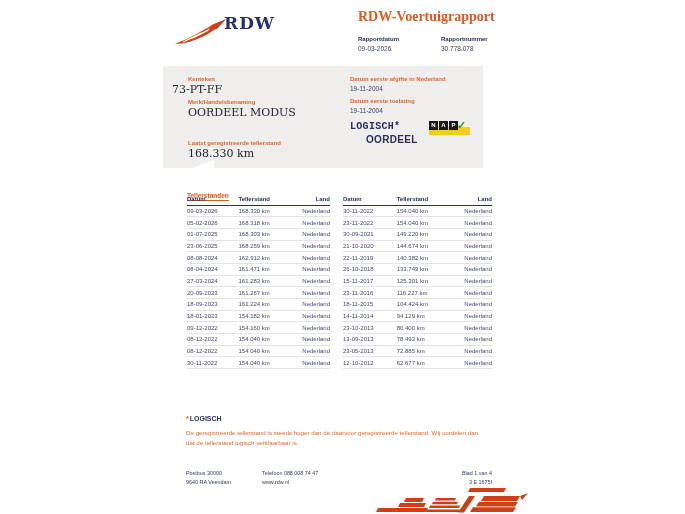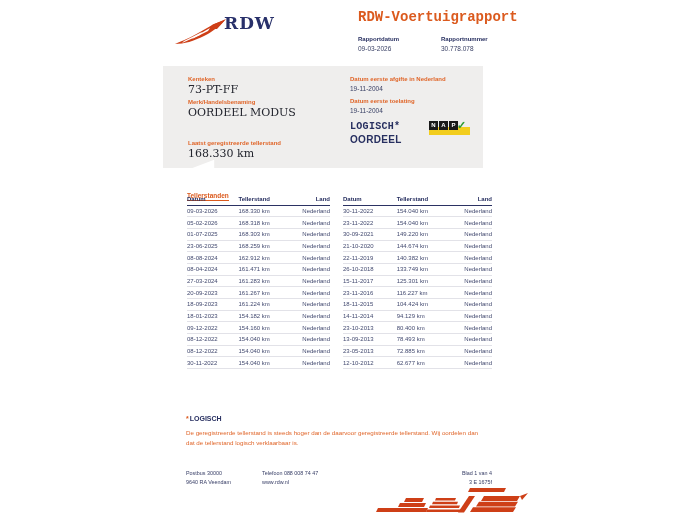--- a/index.html
+++ b/index.html
@@ -3,21 +3,21 @@
 <meta charset="utf-8">
 <style>
   html,body{margin:0;padding:0;background:#ffffff;}
   .canvas{position:relative;width:685px;height:514px;background:#ffffff;overflow:hidden;
           font-family:"Liberation Sans",sans-serif;color:#272F60;}
   .pos{position:absolute;}
 
   
   .rdw-wordmark{font-family:"DejaVu Serif",serif;font-weight:bold;font-size:17px;
                 color:#28306A;letter-spacing:1px;}
-  .doc-title{font-family:Liberation Mono, monospace;font-weight:bold;font-size:14px;color:#DB5A1E;}
+  .doc-title{font-family:Liberation Serif, serif;font-weight:bold;font-size:14px;color:#DB5A1E;}
   .meta-label{font-size:6px;font-weight:bold;color:#272F60;}
   .meta-value{font-size:6.5px;color:#3A4166;}
 
   
   .summary-box{left:163px;top:66px;width:320px;height:102px;background:#EFEEED;
      clip-path:polygon(0 0,100% 0,100% 100%,16% 100%,16% 92%,9.2% 100%,0 100%);}
   .lbl{font-size:6px;font-weight:bold;color:#E0662A;}
   .val-serif{font-family:"DejaVu Serif",serif;font-size:11px;color:#23252E;}
   .val-sans{font-size:6.5px;color:#3A4166;}
   .verdict{font-size:10px;font-weight:bold;color:#272F60;line-height:13px;letter-spacing:0.3px;}
@@ -68,37 +68,37 @@
   <div class="pos doc-title" style="left:358px;top:9px;">RDW-Voertuigrapport</div>
 
   <div class="pos meta-label" style="left:358px;top:36px;">Rapportdatum</div>
   <div class="pos meta-value" style="left:358px;top:45px;">09-03-2026</div>
   <div class="pos meta-label" style="left:441px;top:36px;">Rapportnummer</div>
   <div class="pos meta-value" style="left:441px;top:45px;">30.778.078</div>
 
   <div class="pos summary-box"></div>
 
   <div class="pos lbl" style="left:188px;top:76px;">Kenteken</div>
-  <div class="pos val-serif" style="left:188px;top:83px;text-align:right;">73-PT-FF</div>
+  <div class="pos val-serif" style="left:172px;top:83px;text-align:right;">73-PT-FF</div>
 
   <div class="pos lbl" style="left:188px;top:99px;">Merk/Handelsbenaming</div>
   <div class="pos val-serif" style="left:188px;top:106px;">OORDEEL MODUS</div>
 
   <div class="pos lbl" style="left:188px;top:140px;">Laatst geregistreerde tellerstand</div>
   <div class="pos val-serif" style="left:188px;top:147px;">168.330 km</div>
 
   <div class="pos lbl" style="left:350px;top:76px;">Datum eerste afgifte in Nederland</div>
   <div class="pos val-sans" style="left:350px;top:85px;">19-11-2004</div>
 
   <div class="pos lbl" style="left:350px;top:98px;">Datum eerste toelating</div>
   <div class="pos val-sans" style="left:350px;top:107px;">19-11-2004</div>
 
   <div class="pos verdict" style="left:350px;top:120px;">
     <span style="display:block;font-family:Liberation Mono, monospace;">LOGISCH*</span>
-    <span style="display:block;">OORDEEL</span>
+    <span style="display:block;margin-left:16px;">OORDEEL</span>
   </div>
 
   <div class="pos nap">
     <span class="nap-yellow"></span>
     <span class="nap-sq" style="left:1px;">N</span>
     <span class="nap-sq" style="left:11px;">A</span>
     <span class="nap-sq" style="left:21px;">P</span>
     <span class="nap-check">✓</span>
   </div>
 

